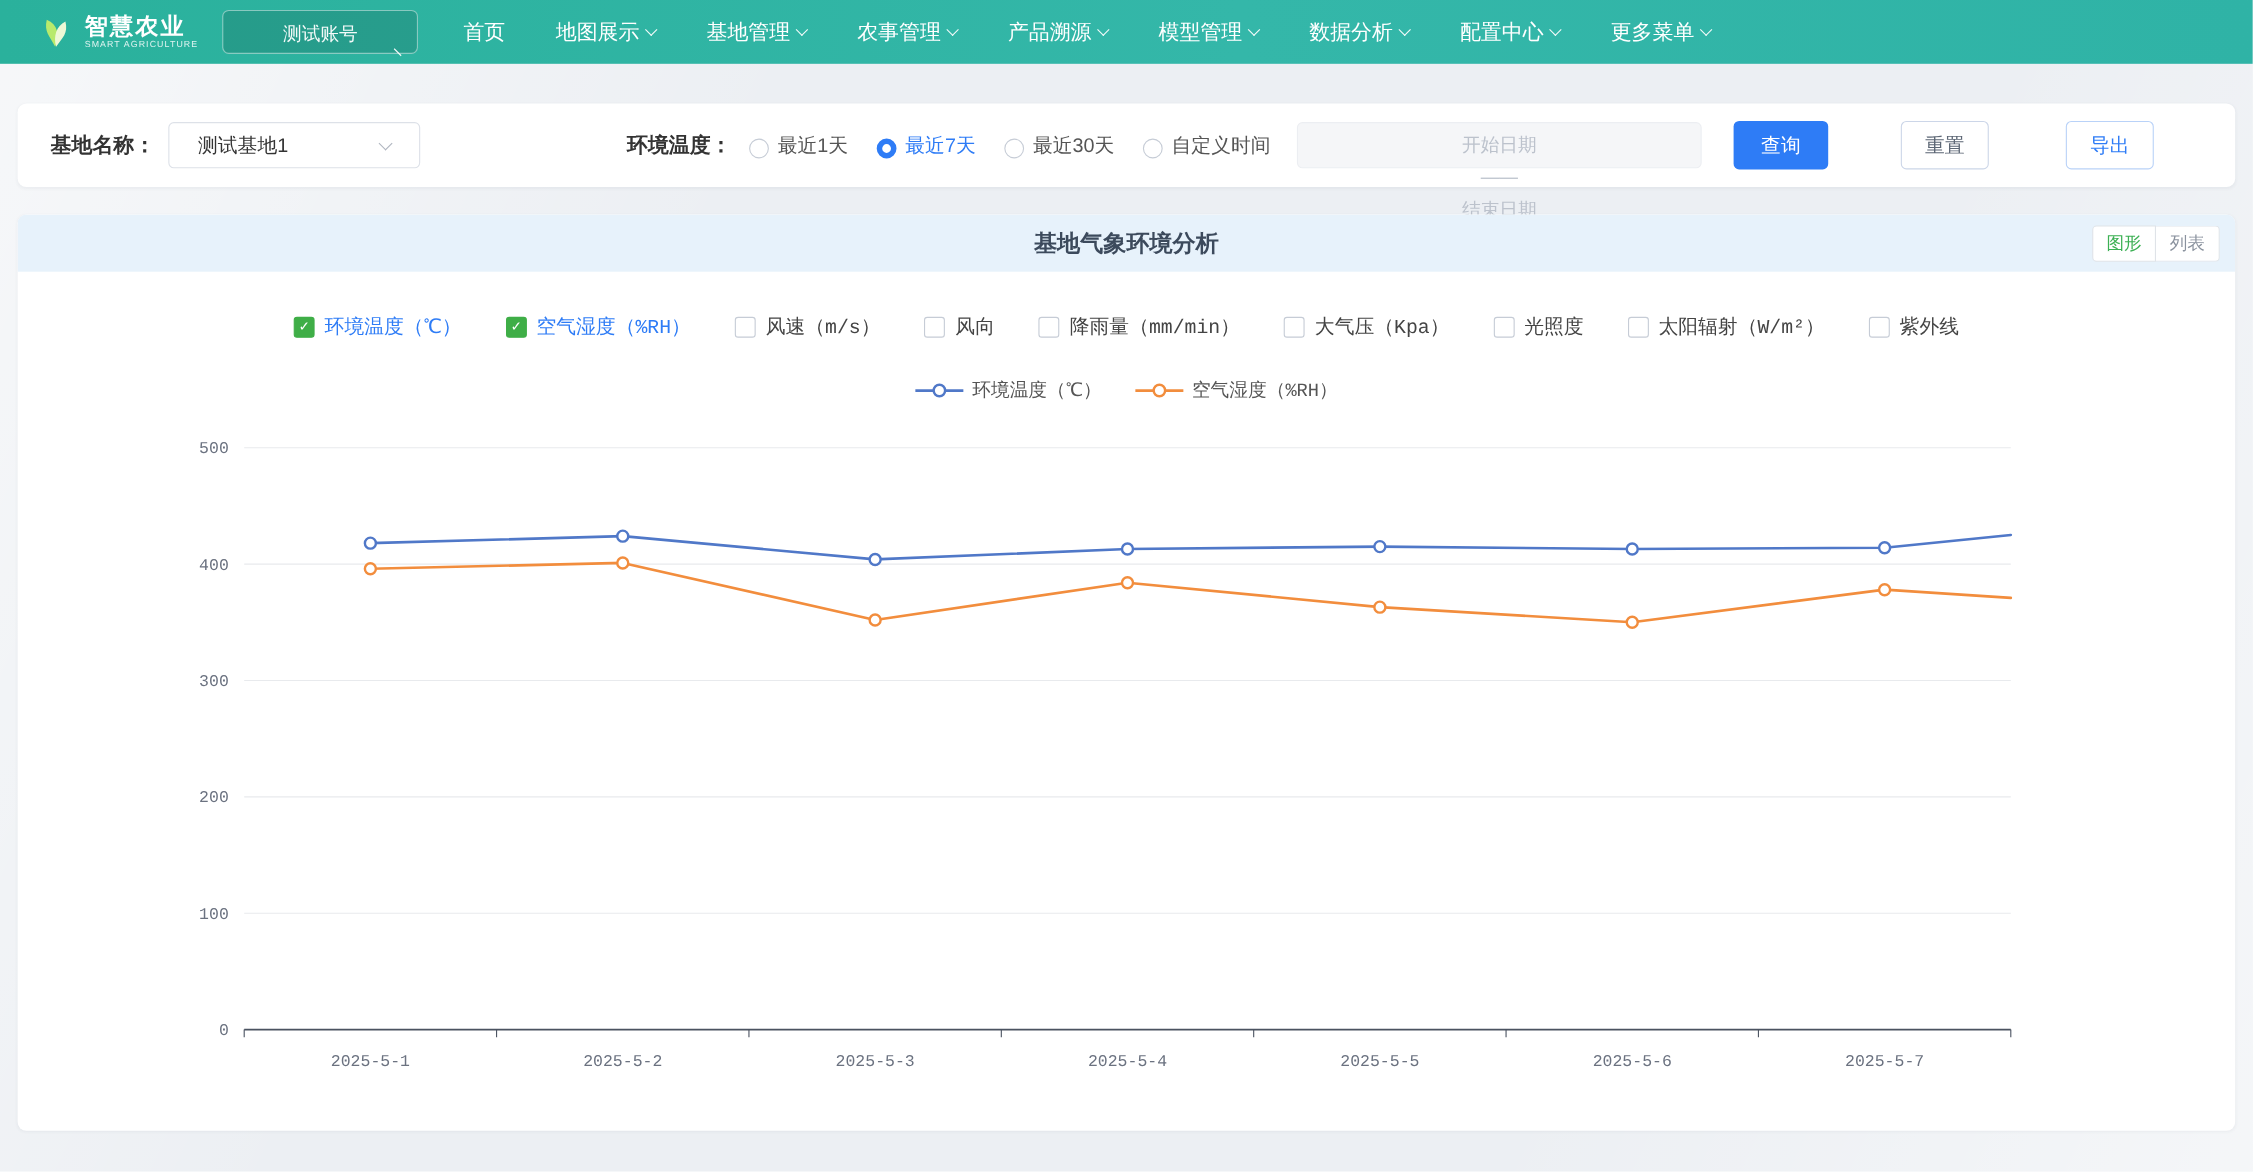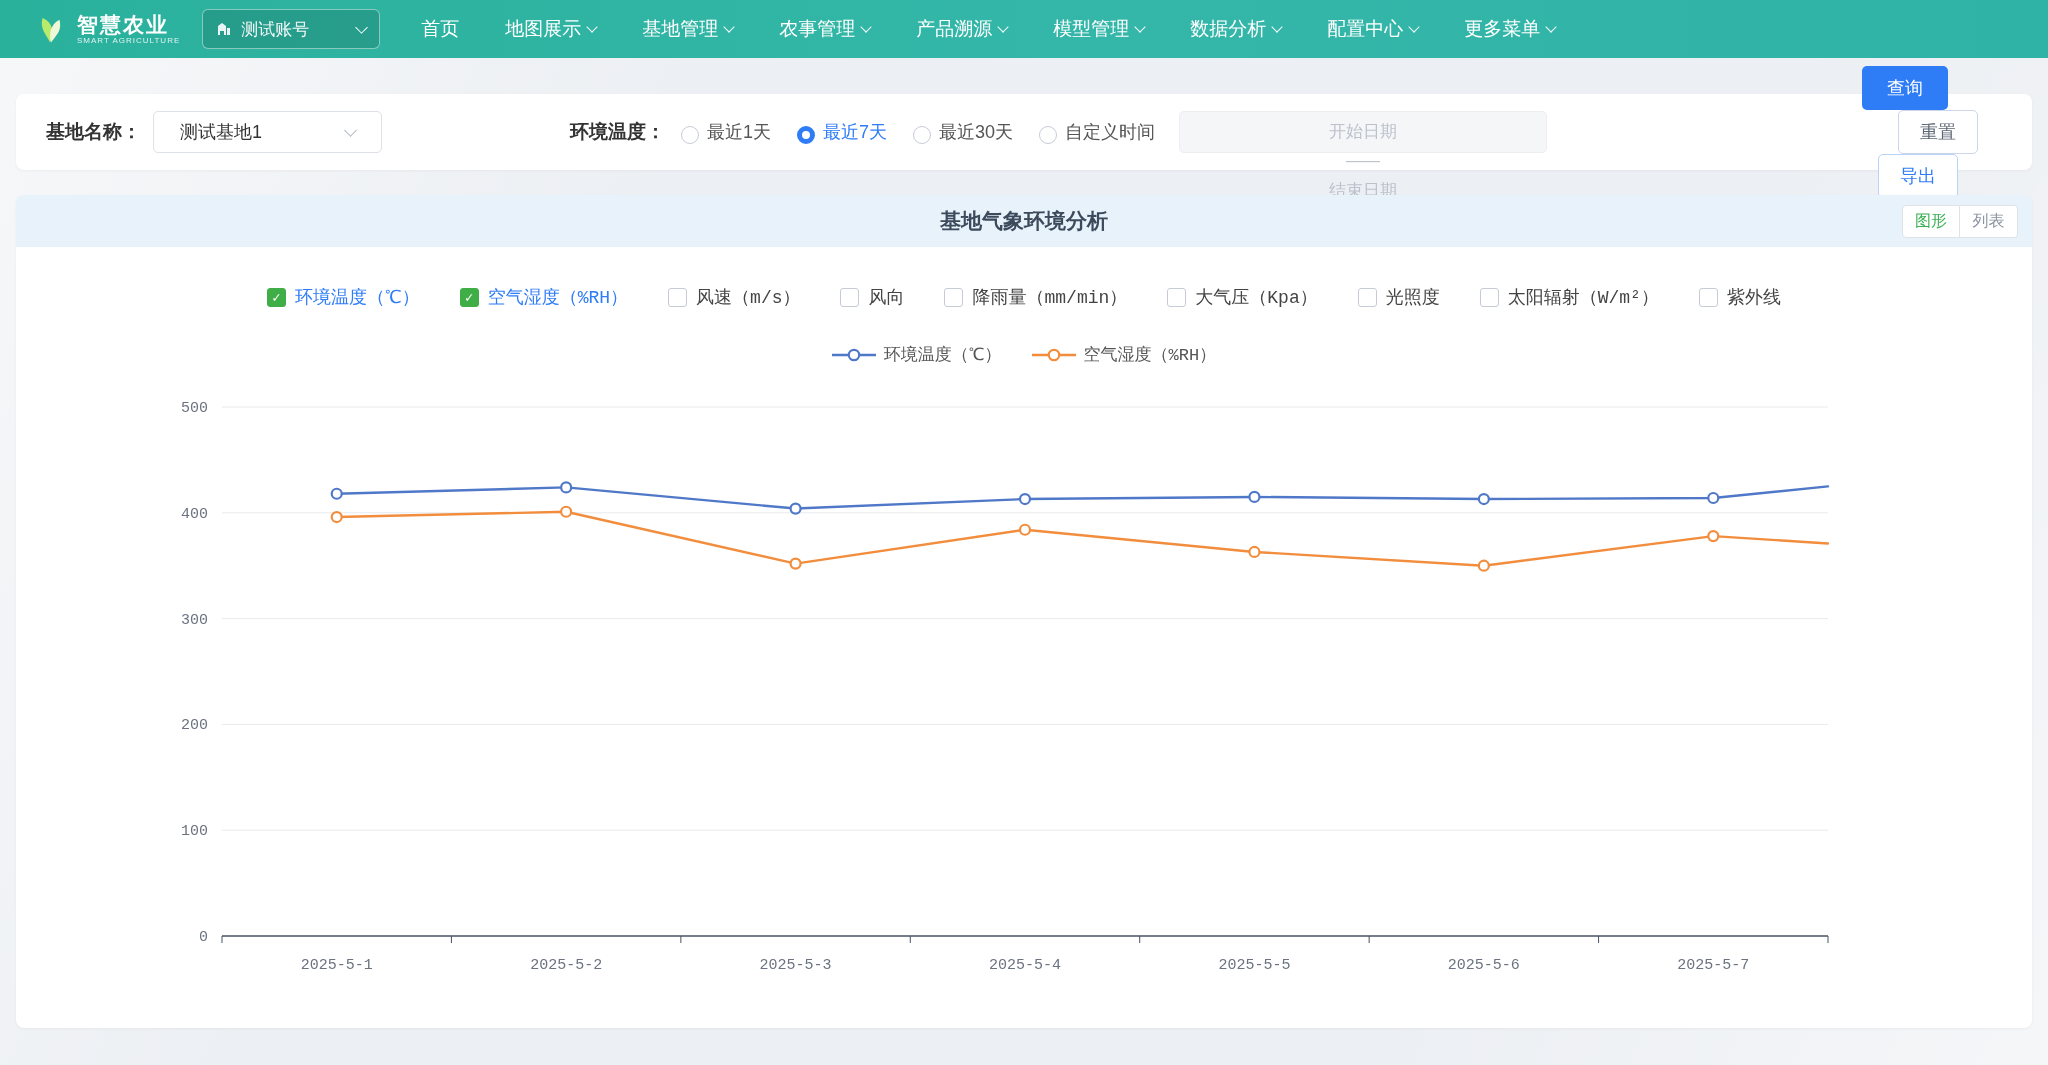--- a/index.html
+++ b/index.html
@@ -9,21 +9,21 @@
     linear-gradient(295deg, rgba(255,255,255,.45) 0%, rgba(255,255,255,0) 28%),
     #eceff3;}
   
   .navbar{height:58px;display:flex;align-items:center;padding:0 28px 0 34px;color:#fff;
     background:linear-gradient(90deg,#2ab19c 0%,#34b7a9 55%,#2fb3a6 100%);}
   .logo{display:flex;align-items:center;gap:9px;}
   .logo-txt .t1{font-size:21px;font-weight:bold;letter-spacing:2px;line-height:23px;}
   .logo-txt .t2{font-size:8px;letter-spacing:1px;opacity:.85;}
   .account-pill{margin-left:22px;display:flex;align-items:center;gap:9px;height:38px;padding:0 13px;
     background:rgba(0,0,0,.12);border:1px solid rgba(255,255,255,.45);border-radius:6px;
-    font-size:17px;color:rgba(255,255,255,.95);cursor:pointer;min-width:150px;}
+    font-size:17px;color:rgba(255,255,255,.95);cursor:pointer;min-width:150px;flex-direction:column;}
   .account-pill .chev{margin-left:auto;}
   .chev{width:8px;height:8px;border-right:1.6px solid currentColor;border-bottom:1.6px solid currentColor;
     transform:rotate(45deg);display:inline-block;margin-top:-4px;}
   .nav-items{display:flex;margin-left:18px;}
   .nav-item{display:flex;align-items:center;gap:7px;padding:0 23px;height:58px;font-size:19px;cursor:pointer;white-space:nowrap;}
   .nav-item .chev{width:7px;height:7px;opacity:.95;}
   .nav-right{margin-left:auto;display:flex;align-items:center;gap:19px;}
   .lang{display:flex;align-items:center;gap:7px;font-size:17px;opacity:.95;cursor:pointer;}
   .nav-ico{width:20px;height:20px;opacity:.85;display:flex;align-items:center;justify-content:center;cursor:pointer;font-size:18px;}
   .avatar{width:40px;height:40px;border-radius:50%;background:radial-gradient(circle at 35% 30%,#53648a,#1f2840);
@@ -37,21 +37,21 @@
   .select .chev{margin-left:auto;color:#b0b6c0;}
   .date-group{margin-left:188px;display:flex;align-items:center;}
   .radio{display:flex;align-items:flex-end;gap:8px;margin-left:26px;font-size:18px;color:#555;cursor:pointer;}
   .radio:first-of-type{margin-left:16px;}
   .rdot{width:18px;height:18px;border:1.5px solid #c6ccd6;border-radius:50%;background:#fff;box-sizing:border-box;}
   .radio.sel .rdot{border:5.5px solid #2e7cf6;}
   .radio.sel .rtext{color:#2e7cf6;}
   .date-range{margin-left:24px;width:368px;height:42px;background:#f5f6f8;border:1px solid #eceef2;border-radius:5px;
     display:flex;align-items:center;padding:0 28px;gap:8px;color:#bcc2cc;font-size:17px;box-sizing:border-box;cursor:pointer;flex-direction:column;}
   .date-range .ph{flex:1;text-align:center;}
-  .actions{margin-left:auto;display:flex;align-items:center;flex-direction:column;}
+  .actions{margin-left:auto;display:flex;align-items:center;}
   .btn{height:44px;border-radius:5px;font-size:18px;cursor:pointer;font-family:inherit;}
   .btn-primary{width:86px;background:#2e7cf6;color:#fff;border:none;}
   .btn-ghost{width:80px;background:#fff;border:1px solid #ccd6e8;color:#5d6775;margin-left:66px;}
   .btn-export{width:80px;background:#fff;border:1px solid #b9d2f8;color:#2e7cf6;margin-left:70px;margin-right:44px;}
   
   .panel{margin:25px 16px 0;background:#fff;border-radius:8px;height:833px;position:relative;overflow:hidden;
     box-shadow:0 1px 3px rgba(30,50,80,.05);font-family:Liberation Mono, monospace;}
   .panel-head{height:52px;background:#e7f2fb;display:flex;align-items:center;justify-content:center;position:relative;}
   .panel-title{font-size:21px;font-weight:bold;color:#3c4a5c;}
   .toggle{position:absolute;right:14px;top:10px;display:flex;}

